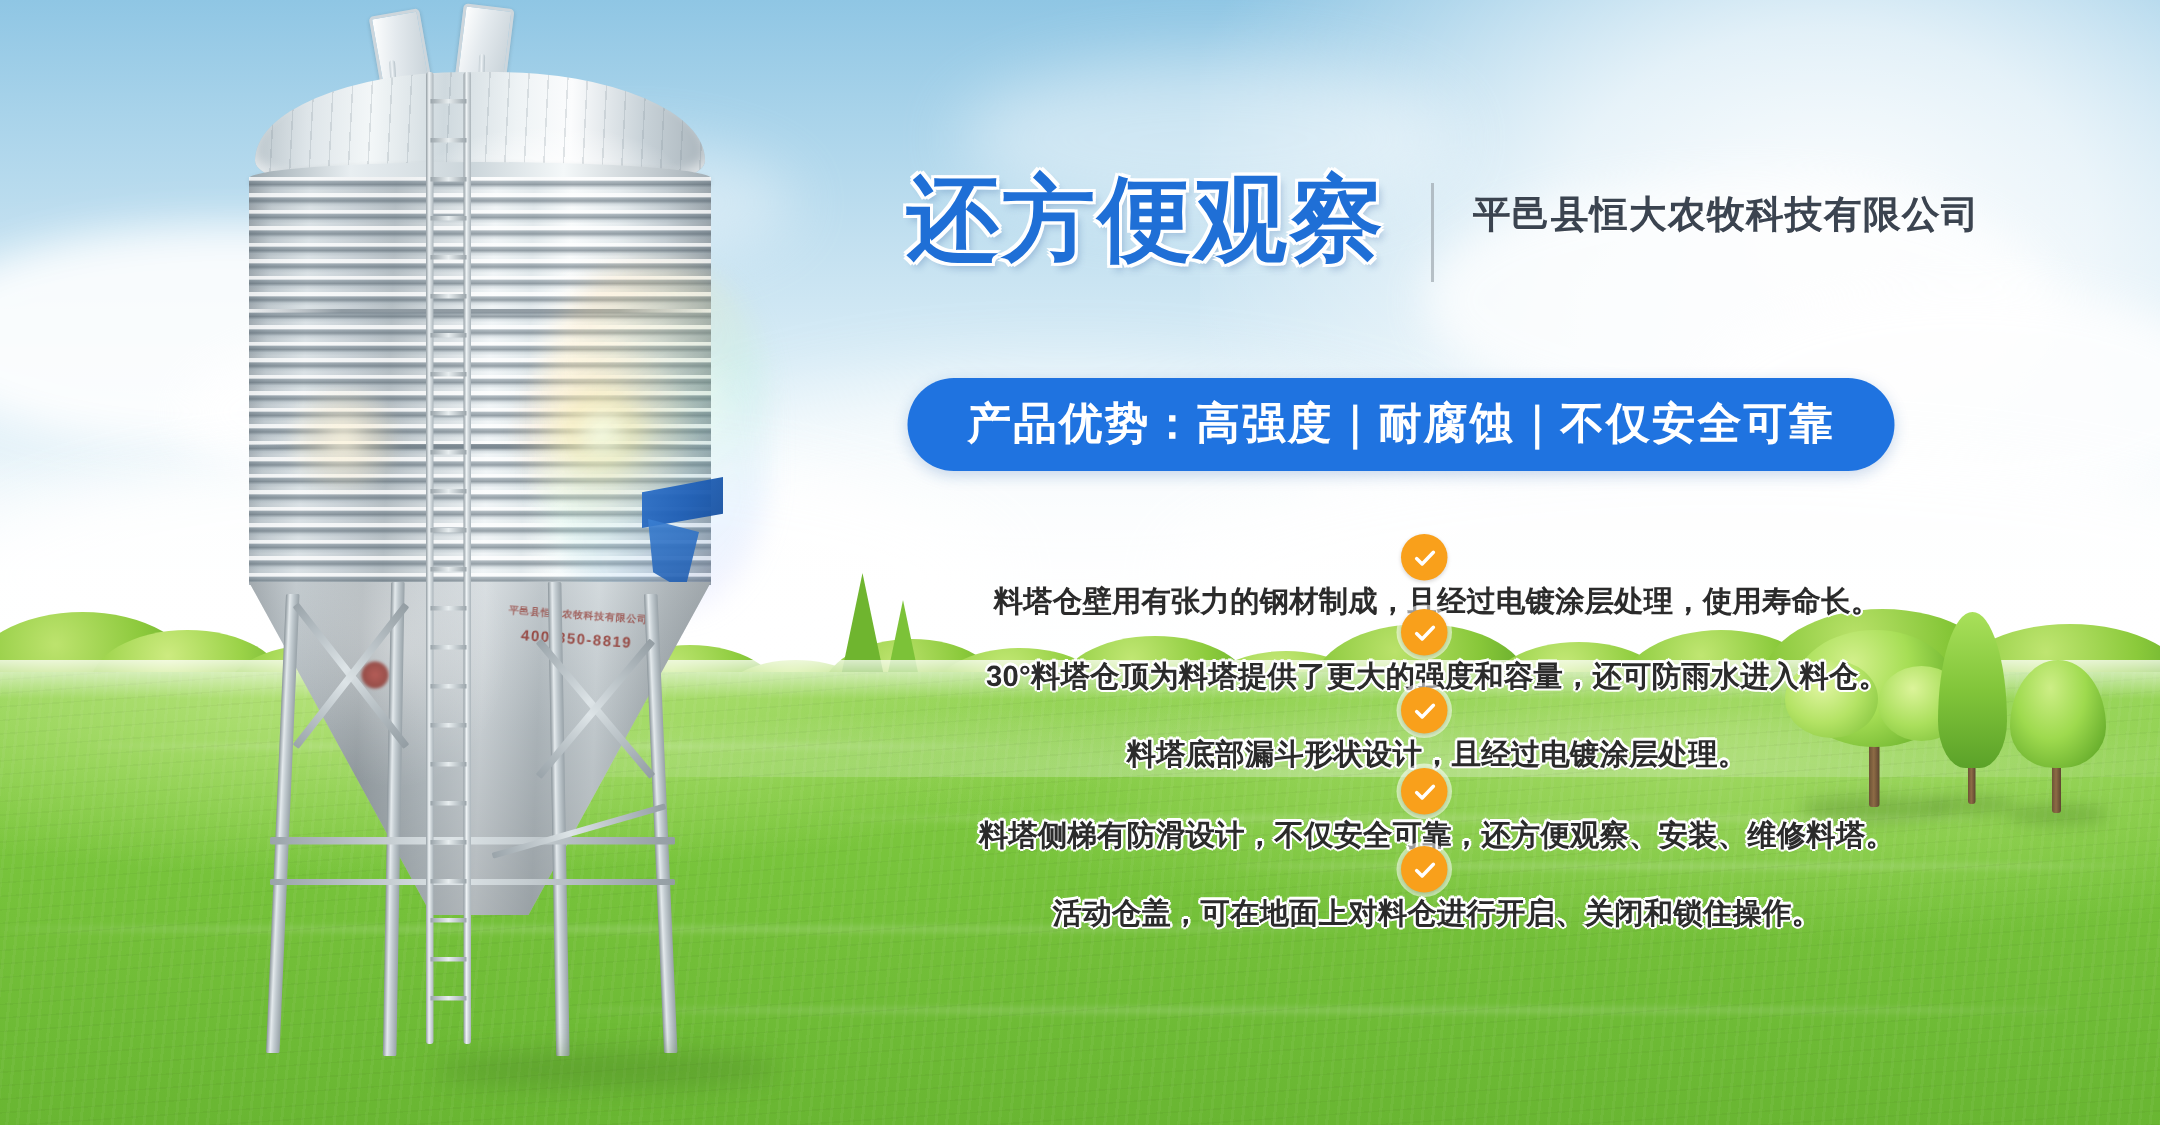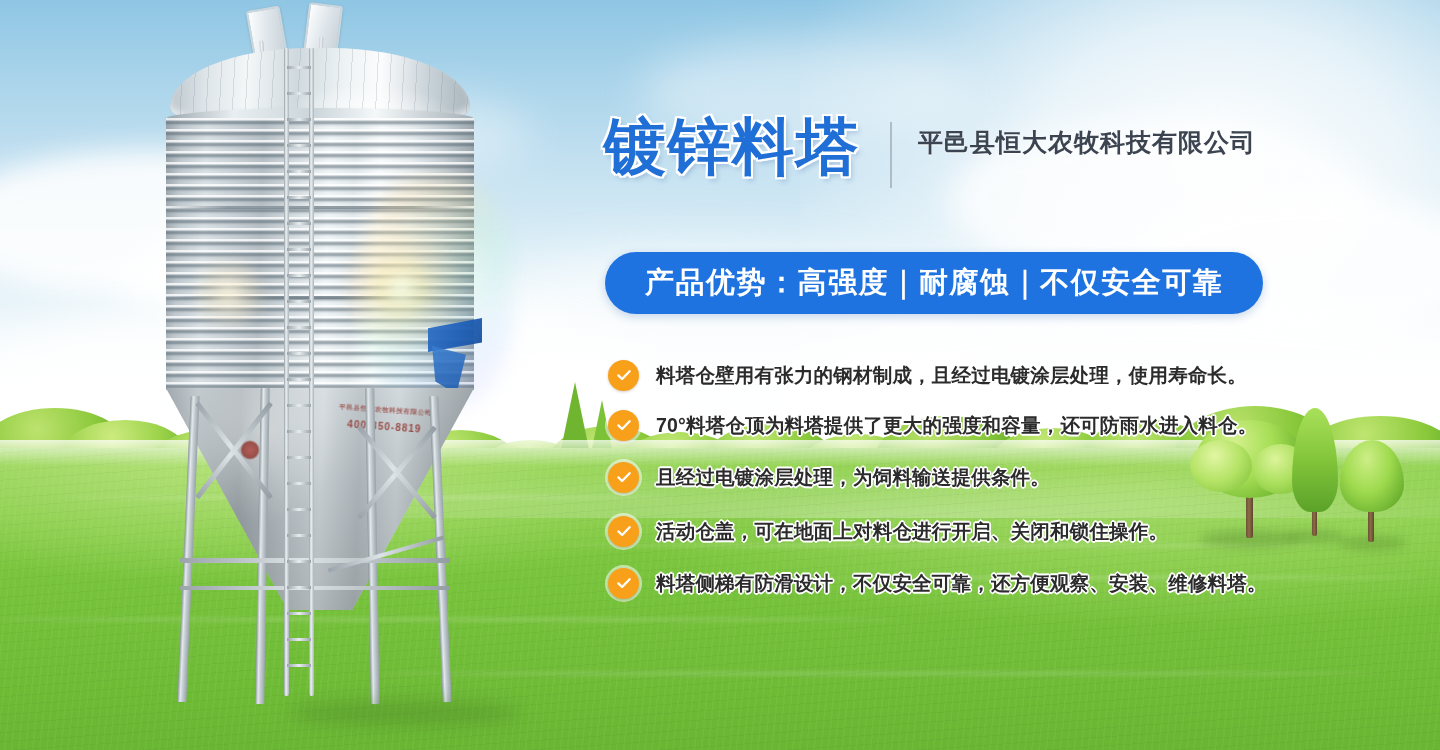--- a/index.html
+++ b/index.html
@@ -249,21 +249,21 @@
     background:#1f73e0;border-radius:34px;
     box-shadow:0 3px 10px rgba(20,80,170,.22);
   }
   .pill span{
     color:#ffffff;font-size:29px;font-weight:bold;letter-spacing:1.5px;white-space:nowrap;
   }
 
   .features{position:absolute;left:608px;top:356px;width:700px;}
   .feature{
     display:flex;align-items:center;
-    height:38px;margin-bottom:12px;
+    height:38px;margin-bottom:12px;flex-direction:column;
   }
   .feature:nth-child(2){margin-bottom:14px;}
   .feature:nth-child(3){margin-bottom:16px;}
   .feature:nth-child(4){margin-bottom:14px;}
   .check{
     flex:0 0 auto;width:31px;height:31px;border-radius:50%;
     background:#f9a01b;
     display:flex;align-items:center;justify-content:center;
     box-shadow:0 1px 3px rgba(0,0,0,.18), 0 0 0 3px rgba(255,255,255,.55);
     margin-right:17px;
@@ -424,21 +424,21 @@
       <div class="rung" style="top:590px;"></div>
         <div class="rung" style="top:616px;"></div>
     </div>
 
     <div class="silo-shadow"></div>
   </div>
 
   <div class="content">
 
     <div class="headline-row">
-      <div class="headline">镀锌料塔</div>
+      <div class="headline">还方便观察</div>
       <div class="divider"></div>
       <div class="headline-side">
         <div class="company">平邑县恒大农牧科技有限公司</div>
       </div>
     </div>
 
     <div class="pill">
       <span>产品优势：高强度｜耐腐蚀｜不仅安全可靠</span>
     </div>
 
@@ -452,45 +452,45 @@
         </span>
         <span class="feature-text">料塔仓壁用有张力的钢材制成，且经过电镀涂层处理，使用寿命长。</span>
       </div>
 
       <div class="feature">
         <span class="check">
           <svg width="18" height="18" viewBox="0 0 18 18" aria-hidden="true">
             <path d="M3.4 9.4 L7.1 13 L14.6 5.2" fill="none" stroke="#ffffff" stroke-width="2.3" stroke-linecap="round" stroke-linejoin="round"></path>
           </svg>
         </span>
-        <span class="feature-text">70°料塔仓顶为料塔提供了更大的强度和容量，还可防雨水进入料仓。</span>
+        <span class="feature-text">30°料塔仓顶为料塔提供了更大的强度和容量，还可防雨水进入料仓。</span>
       </div>
 
       <div class="feature">
         <span class="check">
           <svg width="18" height="18" viewBox="0 0 18 18" aria-hidden="true">
             <path d="M3.4 9.4 L7.1 13 L14.6 5.2" fill="none" stroke="#ffffff" stroke-width="2.3" stroke-linecap="round" stroke-linejoin="round"></path>
           </svg>
         </span>
-        <span class="feature-text">且经过电镀涂层处理，为饲料输送提供条件。</span>
+        <span class="feature-text">料塔底部漏斗形状设计，且经过电镀涂层处理。</span>
+      </div>
+
+      <div class="feature">
+        <span class="check">
+          <svg width="18" height="18" viewBox="0 0 18 18" aria-hidden="true">
+            <path d="M3.4 9.4 L7.1 13 L14.6 5.2" fill="none" stroke="#ffffff" stroke-width="2.3" stroke-linecap="round" stroke-linejoin="round"></path>
+          </svg>
+        </span>
+        <span class="feature-text">料塔侧梯有防滑设计，不仅安全可靠，还方便观察、安装、维修料塔。</span>
       </div>
 
       <div class="feature">
         <span class="check">
           <svg width="18" height="18" viewBox="0 0 18 18" aria-hidden="true">
             <path d="M3.4 9.4 L7.1 13 L14.6 5.2" fill="none" stroke="#ffffff" stroke-width="2.3" stroke-linecap="round" stroke-linejoin="round"></path>
           </svg>
         </span>
         <span class="feature-text">活动仓盖，可在地面上对料仓进行开启、关闭和锁住操作。</span>
       </div>
 
-      <div class="feature">
-        <span class="check">
-          <svg width="18" height="18" viewBox="0 0 18 18" aria-hidden="true">
-            <path d="M3.4 9.4 L7.1 13 L14.6 5.2" fill="none" stroke="#ffffff" stroke-width="2.3" stroke-linecap="round" stroke-linejoin="round"></path>
-          </svg>
-        </span>
-        <span class="feature-text">料塔侧梯有防滑设计，不仅安全可靠，还方便观察、安装、维修料塔。</span>
-      </div>
-
     </div>
   </div>
 </div>
 
 </body></html>

